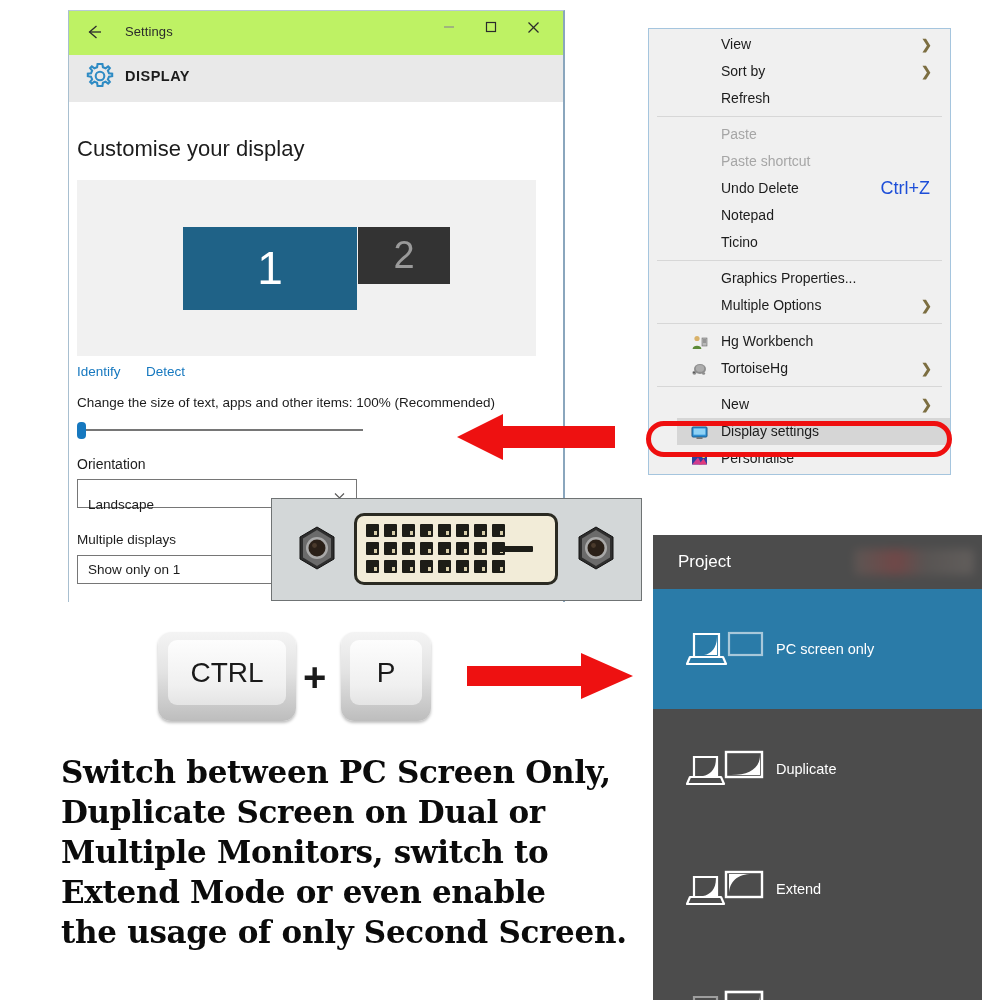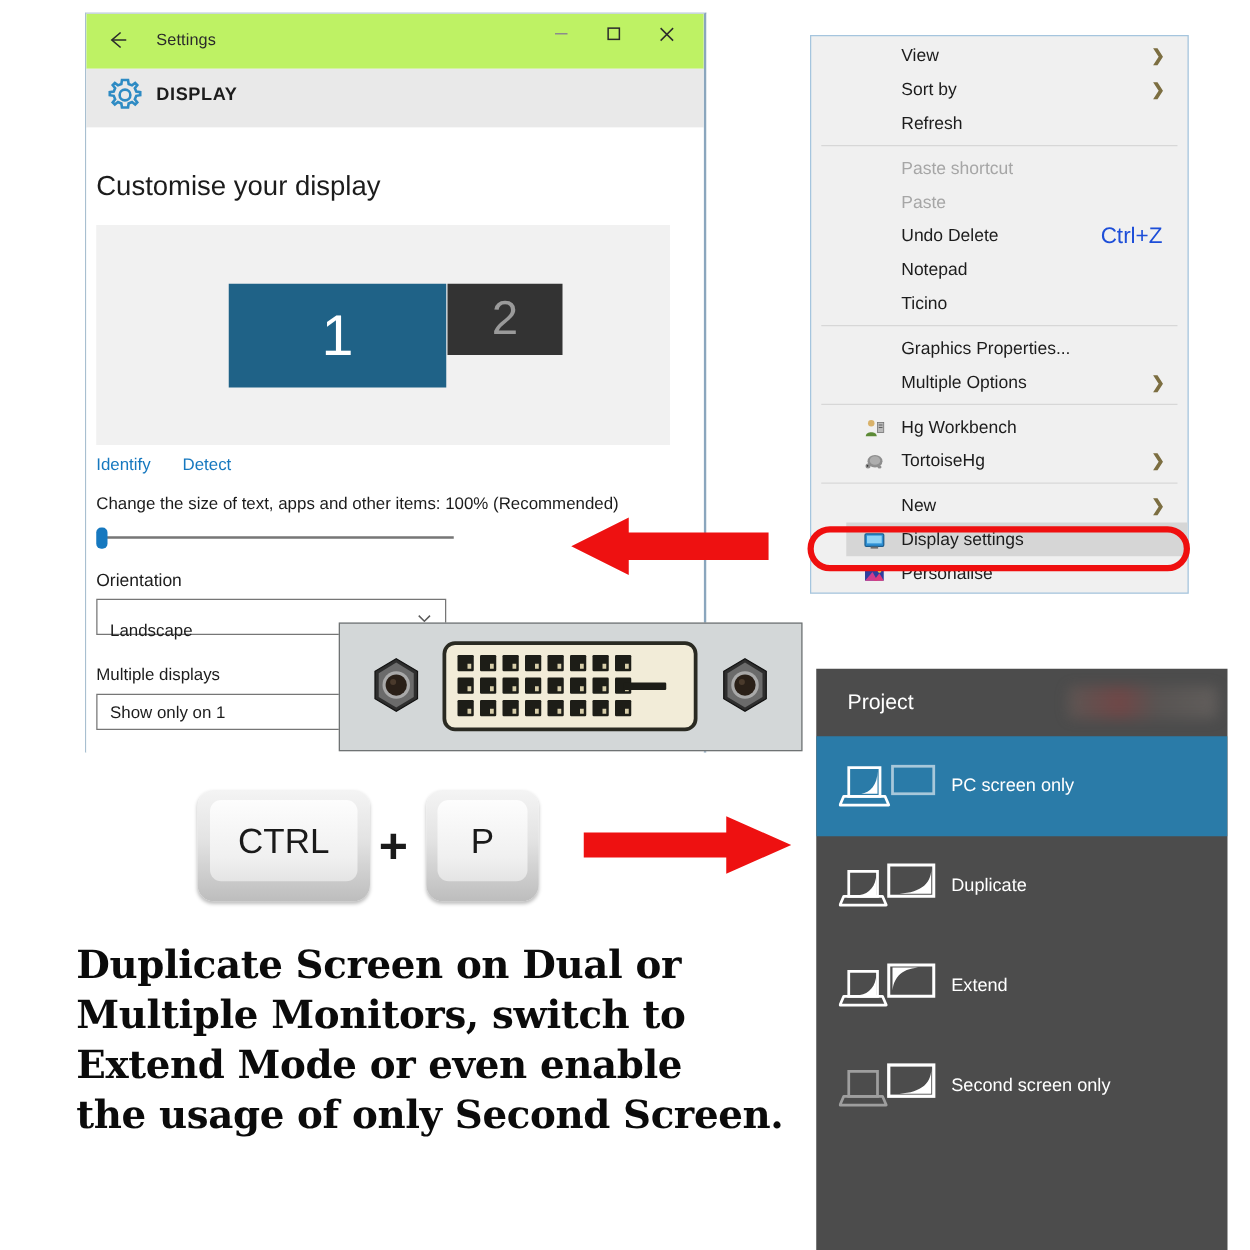--- a/index.html
+++ b/index.html
@@ -493,24 +493,24 @@
     top: 14px;
     width: 120px;
     height: 26px;
     opacity: .35;
     filter: blur(5px);
     background: linear-gradient(90deg,#7a6a63 0%, #b44040 35%, #6f6561 60%, #8a7f79 100%);
     border-radius: 4px;
   }
   .project-item {
     position: relative;
-    height: 80px;
+    height: 120px;
     display: flex;
     align-items: center;
-    padding-left: 18px;
+    padding-left: 33px;
     box-sizing: border-box;
   }
   .project-item.selected { background: #2a7ba8; }
   .project-icon {
     width: 80px;
     height: 50px;
     flex: none;
     margin-right: 10px;
   }
   .project-label {
@@ -612,25 +612,25 @@
     <span class="ctx-submenu-arrow">❯</span>
   </div>
 
   <div class="ctx-item">
     <span>Refresh</span>
   </div>
 
   <div class="ctx-sep"></div>
 
   <div class="ctx-item disabled">
+    <span>Paste</span>
+  </div>
+
+  <div class="ctx-item disabled">
     <span>Paste shortcut</span>
-  </div>
-
-  <div class="ctx-item disabled">
-    <span>Paste</span>
   </div>
 
   <div class="ctx-item">
     <span>Undo Delete</span>
     <span class="ctx-shortcut">Ctrl+Z</span>
   </div>
 
   <div class="ctx-item">
     <span>Notepad</span>
   </div>
@@ -783,20 +783,21 @@
 </div>
 
 <div id="key-plus">+</div>
 
 <div id="key-p">
   <div id="key-p-inner"></div>
   <div id="key-p-label">P</div>
 </div>
 
 <div id="caption-block">
+  <div class="caption-line">Switch between PC Screen Only,</div>
   <div class="caption-line">Duplicate Screen on Dual or</div>
   <div class="caption-line">Multiple Monitors, switch to</div>
   <div class="caption-line">Extend Mode or even enable</div>
   <div class="caption-line">the usage of only Second Screen.</div>
 </div>
 
 <div id="project-panel">
   <div id="project-header">
     <div id="project-header-blur"></div>
     <div id="project-title">Project</div>

